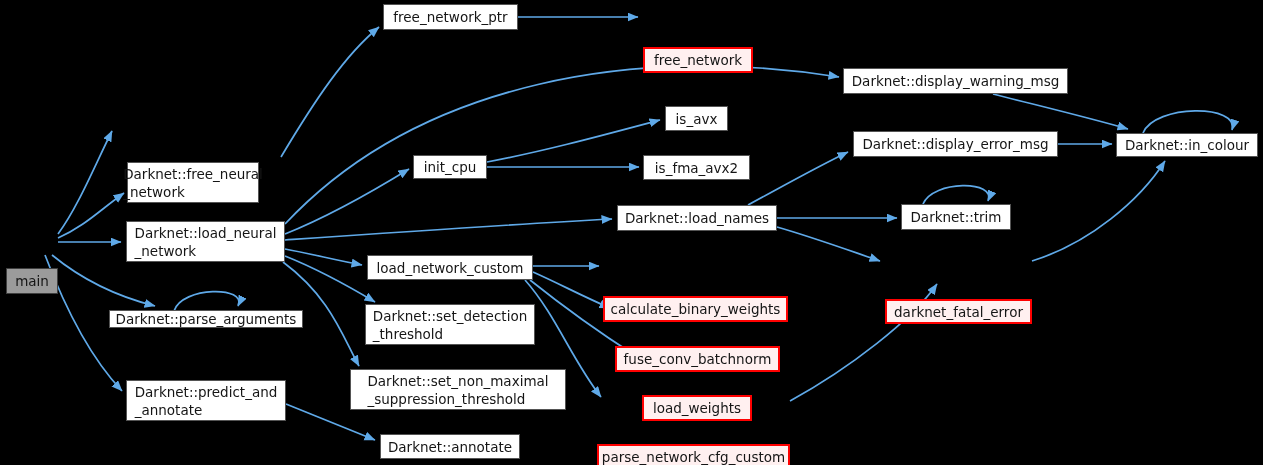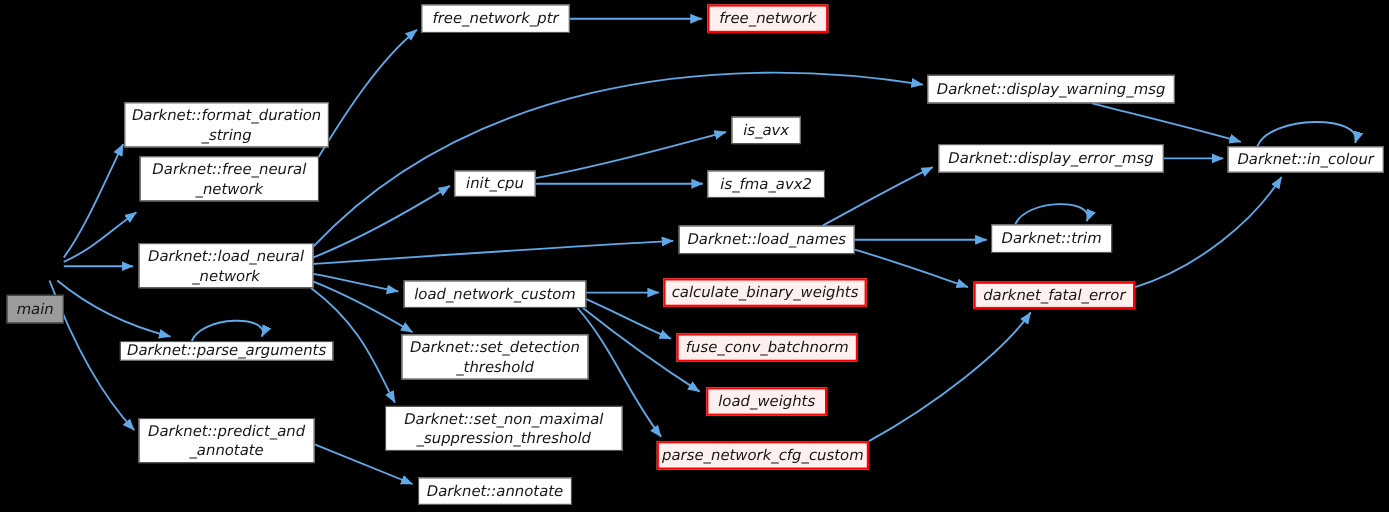--- a/index.html
+++ b/index.html
@@ -2,23 +2,23 @@
 <html style="--bg: #000000; --edge: #5fa9e8; --nfill: #ffffff; --nborder: #545454; --ntext: #151515; --efill: #9b9b9b; --eborder: #3f3f3f; --rfill: #fff0f0; --rborder: #ff0000;"><head>
 <meta charset="utf-8">
 <style>
   html,body{margin:0;padding:0;background:#000;}
   #stage{position:relative;width:1263px;height:465px;background:var(--bg,#000);overflow:hidden;
          font-family:"DejaVu Sans","Liberation Sans",sans-serif;}
   .edges{position:absolute;left:0;top:0;z-index:1;}
   .edges path{stroke:var(--edge,#5fa9e8);fill:none;stroke-width:1.7px;}
   #arrowhead path{fill:var(--edge,#5fa9e8);stroke:none;}
   .node{position:absolute;z-index:2;box-sizing:border-box;display:flex;align-items:center;justify-content:center;
-        text-align:center;background:var(--nfill,#fff);border:1.4px solid var(--nborder,#545454);
-        color:var(--ntext,#151515);font-size:13.5px;line-height:18px;white-space:pre-line;cursor:pointer;font-style:italic;}
-  .node.red{background:var(--rfill,#fff0f0);border:2px solid var(--rborder,#ff0000);}
+        text-align:left;background:var(--nfill,#fff);border:1.4px solid var(--nborder,#545454);
+        color:var(--ntext,#151515);font-size:13.5px;line-height:18px;white-space:pre-line;cursor:pointer;}
+  .node.red{background:var(--rfill,#fff0f0);border:2px solid var(--rborder,#ff0000);margin-top:43px;}
   .node.entry{background:var(--efill,#9b9b9b);border:1.6px solid var(--eborder,#3f3f3f);margin-top:39px;}
 </style>
 </head>
 <body>
 
 <div id="stage">
 
   <svg class="edges" width="1263" height="465" viewBox="0 0 1263 465">
     <defs>
       <marker id="arrowhead" markerWidth="12" markerHeight="10" refX="10.5" refY="4.5" orient="auto" markerUnits="userSpaceOnUse">
@@ -52,23 +52,21 @@
       <path d="M530,280 C565,308 600,333 636,356" marker-end="url(#arrowhead)"></path>
       <path d="M525,280 C556,315 572,360 601,397" marker-end="url(#arrowhead)"></path>
       <path d="M790,401 C850,368 912,320 937,284" marker-end="url(#arrowhead)"></path>
       <path d="M286,404 C316,416 346,428 375,440" marker-end="url(#arrowhead)"></path>
       <path d="M174,311 C182,286 248,286 238,306" marker-end="url(#arrowhead)"></path>
       <path d="M923,204 C933,180 997,180 988,201" marker-end="url(#arrowhead)"></path>
       <path d="M1143,133 C1155,104 1240,104 1232,130" marker-end="url(#arrowhead)"></path>
     </g>
   </svg>
 
-  <div class="node two" style="left:113px;top:93px;width:186px;height:41px">Darknet::format_duration
-_string</div>
-  <div class="node two" style="left:127px;top:142px;width:163px;height:41px">Darknet::free_neural
+  <div class="node two" style="left:127px;top:162px;width:132px;height:41px">Darknet::free_neural
 _network</div>
   <div class="node two" style="left:126px;top:221px;width:159px;height:41px">Darknet::load_neural
 _network</div>
   <div class="node entry" style="left:6px;top:229px;width:52px;height:26px">main</div>
   <div class="node" style="left:383px;top:4px;width:135px;height:26px">free_network_ptr</div>
   <div class="node red" style="left:643px;top:4px;width:110px;height:26px">free_network</div>
   <div class="node" style="left:413px;top:155px;width:74px;height:24px">init_cpu</div>
   <div class="node" style="left:665px;top:106px;width:63px;height:25px">is_avx</div>
   <div class="node" style="left:643px;top:155px;width:107px;height:25px">is_fma_avx2</div>
   <div class="node" style="left:843px;top:68px;width:225px;height:26px">Darknet::display_warning_msg</div>

